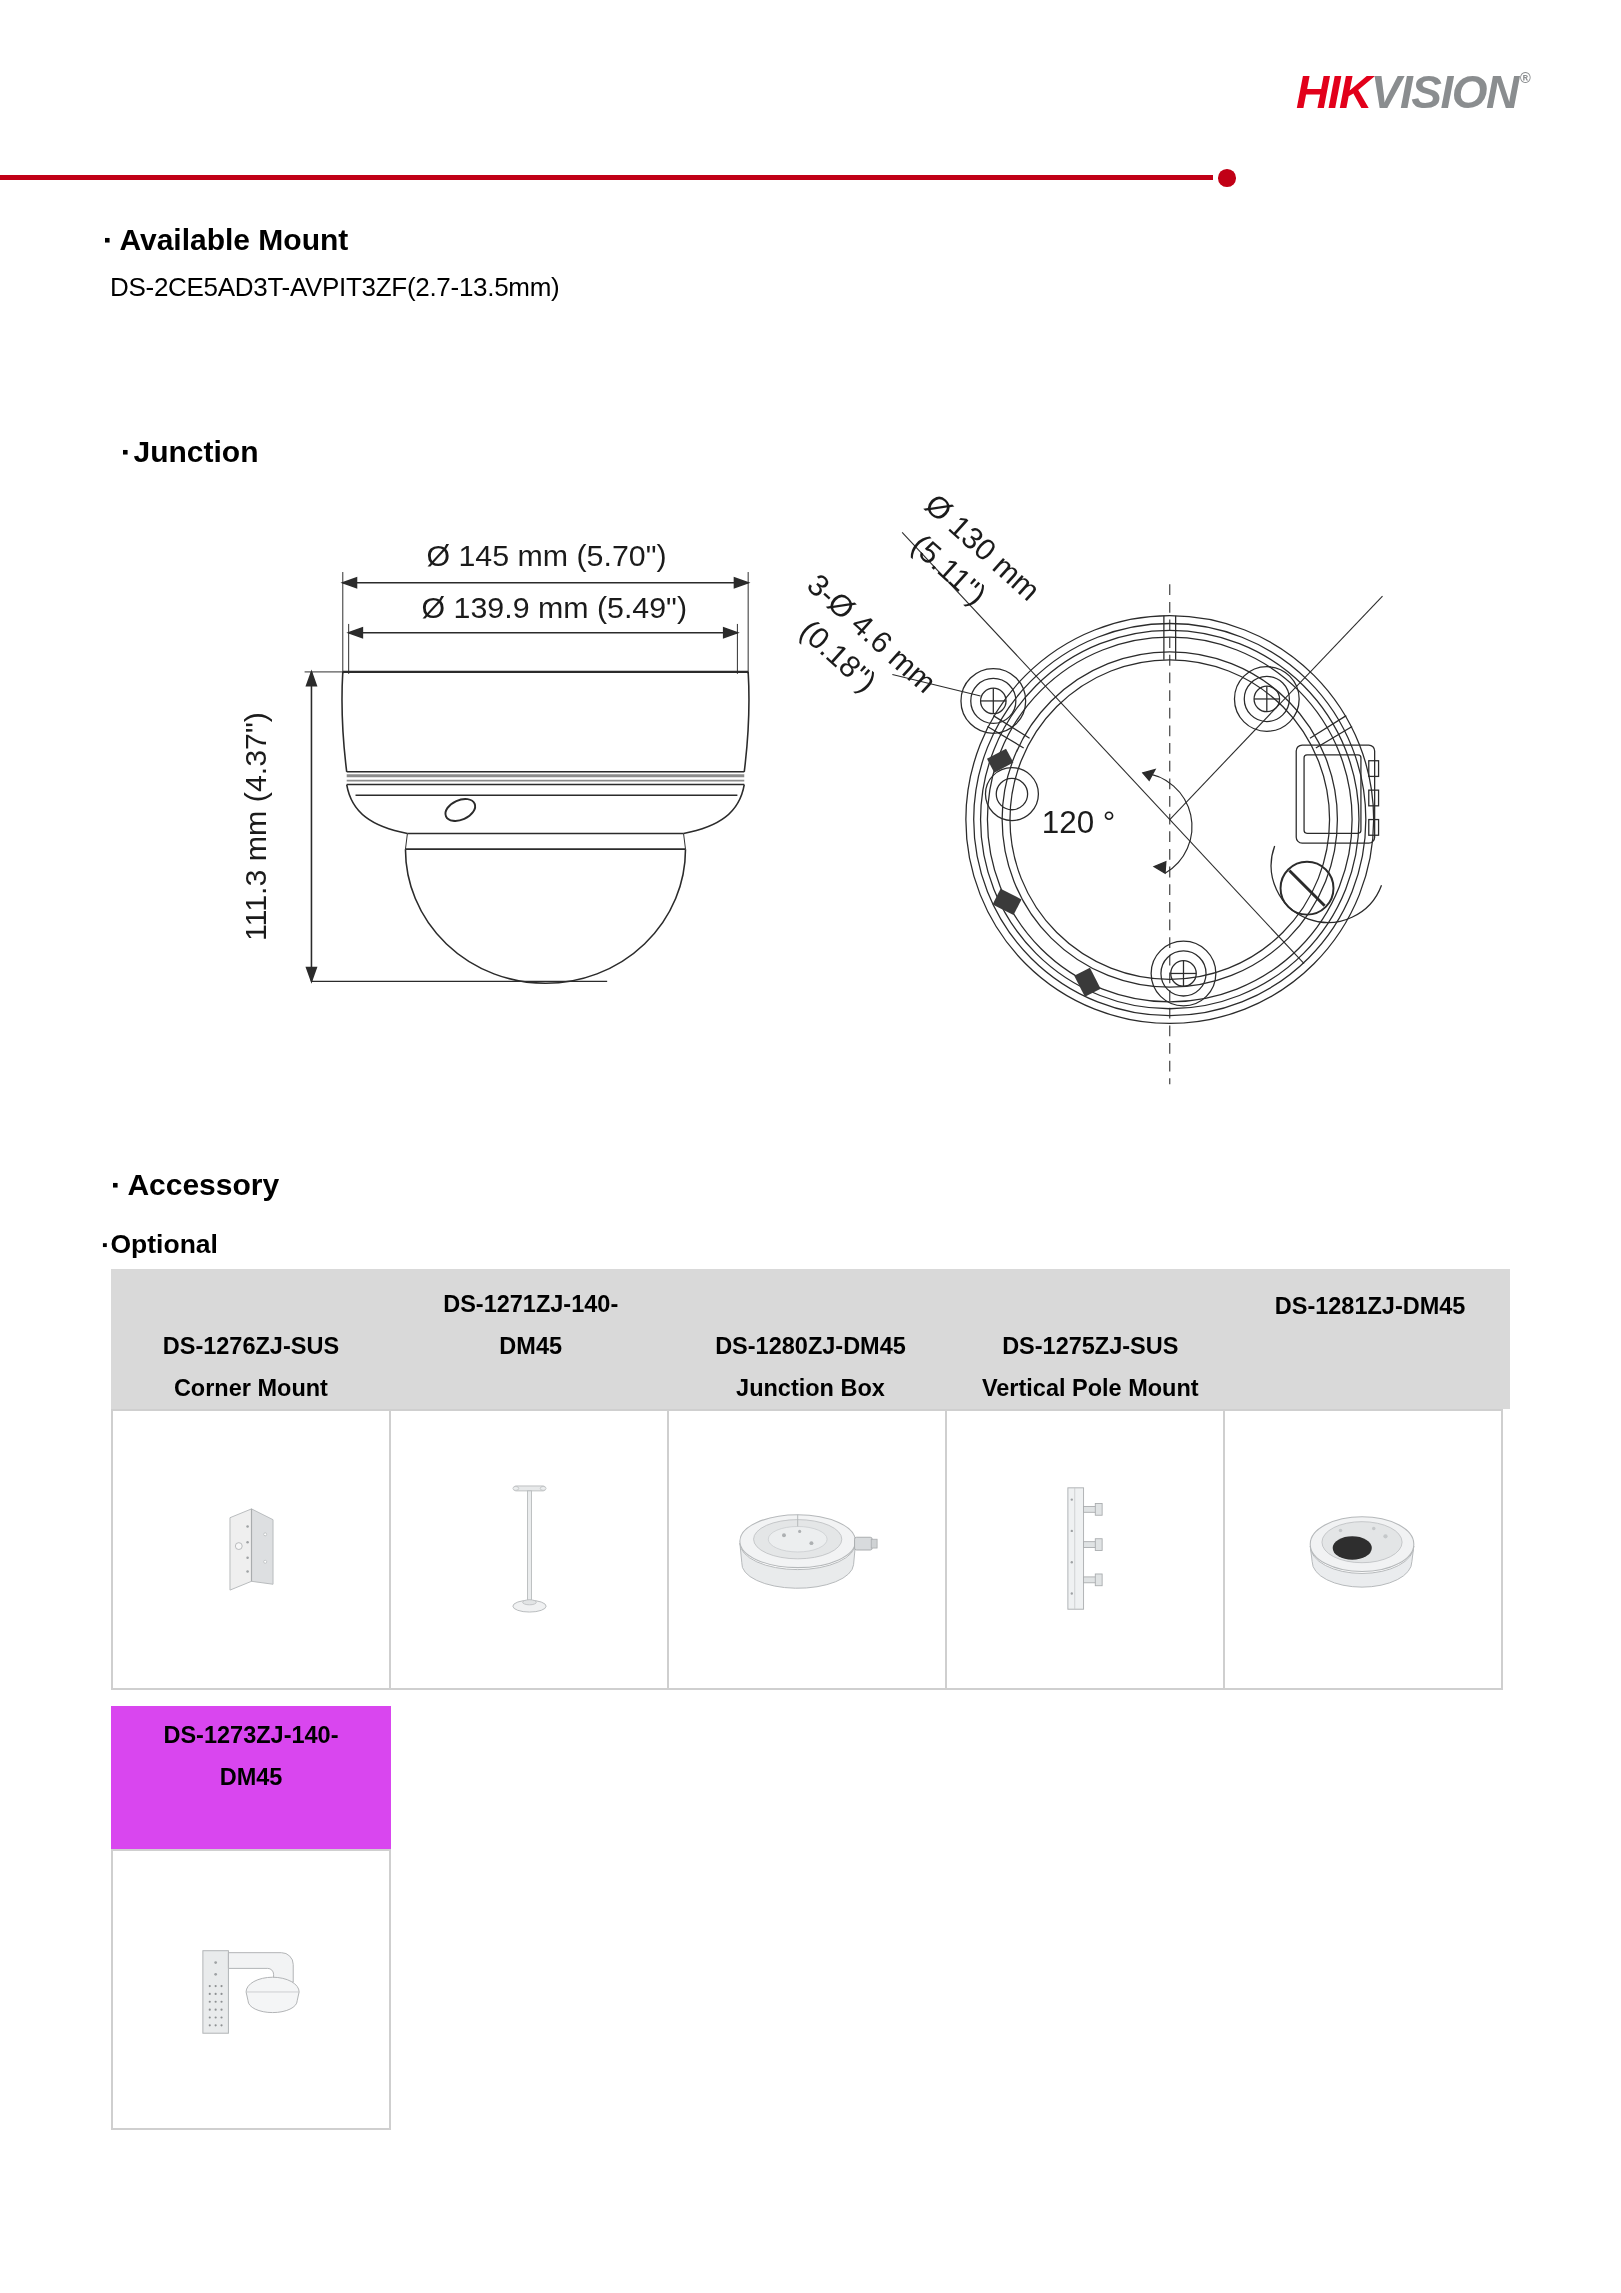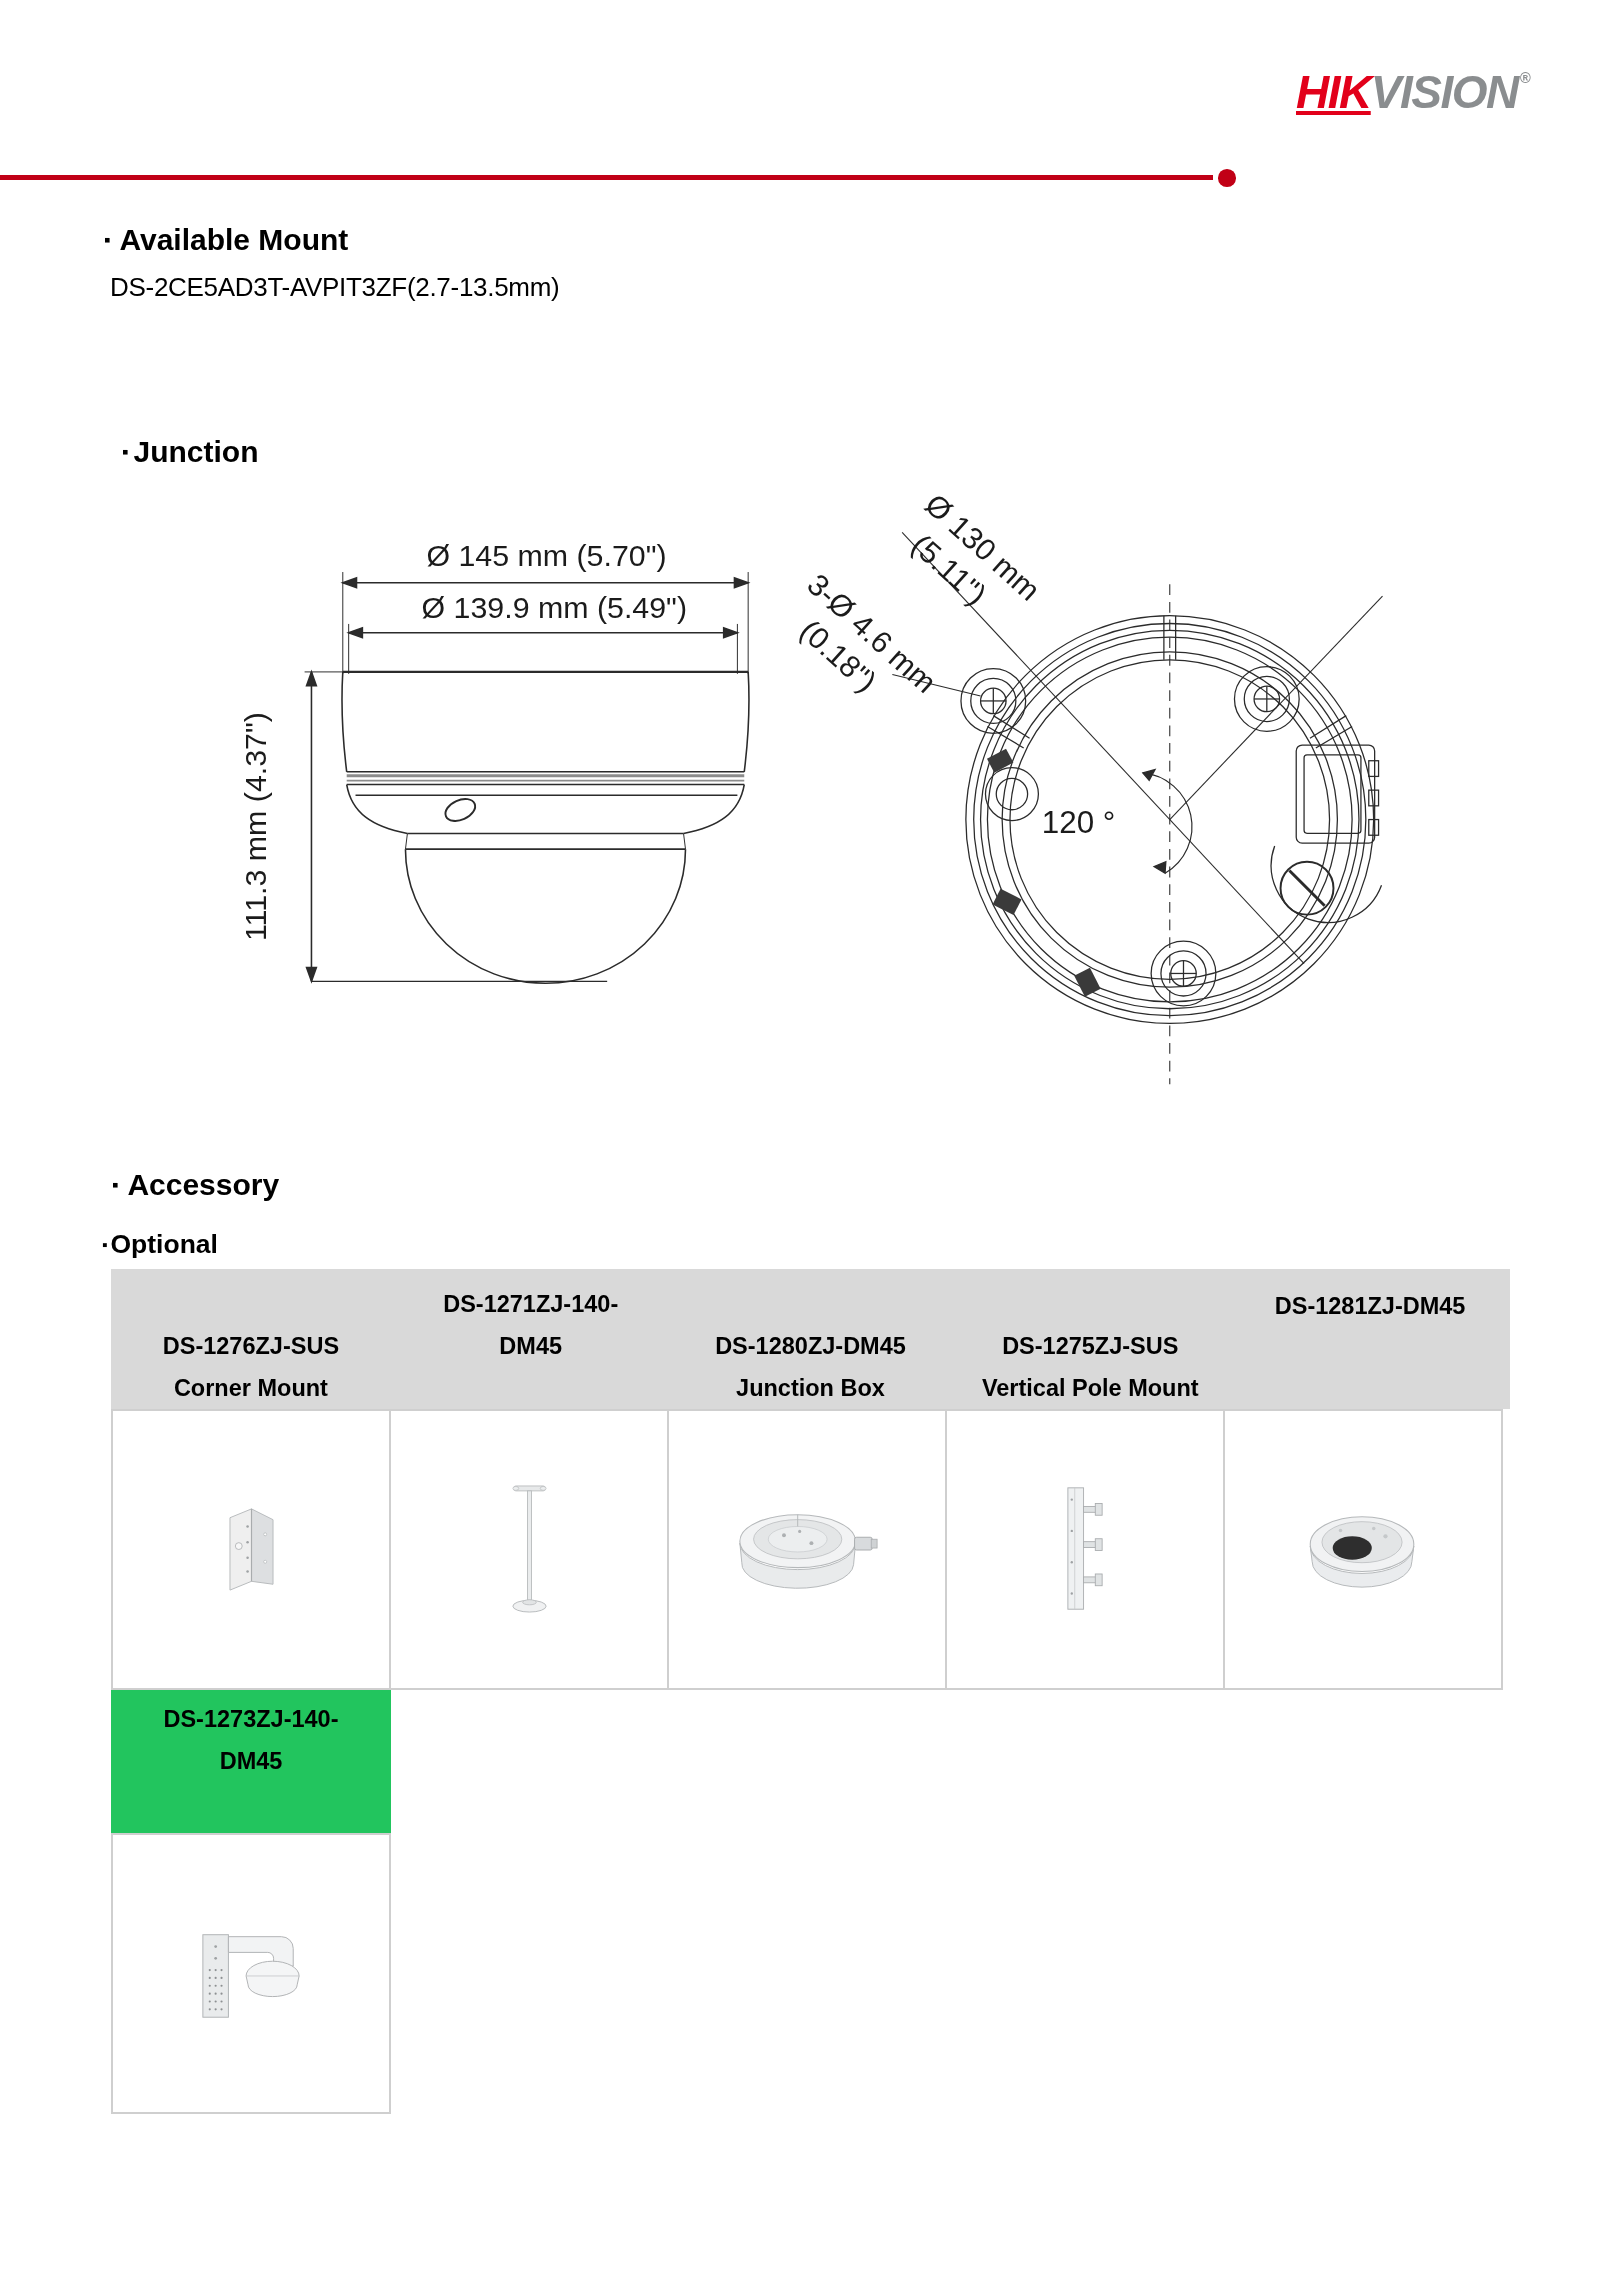--- a/index.html
+++ b/index.html
@@ -2,21 +2,21 @@
 <html><head>
 <meta charset="utf-8">
 <style>
   html,body{margin:0;padding:0;background:#ffffff;}
   .page{position:relative;width:1621px;height:2294px;background:#ffffff;
         font-family:"Liberation Sans", sans-serif;color:#000;overflow:hidden;}
 
   
   .logo{position:absolute;top:65px;left:1078px;width:451px;text-align:right;
         font-style:italic;font-weight:900;font-size:46px;letter-spacing:-1.5px;white-space:nowrap;}
-  .logo-hik{color:#e2001a;text-decoration:underline;}
+  .logo-hik{color:#e2001a;}
   .logo-vision{color:#8a8d8f;}
   .logo-reg{font-size:14.7px;font-weight:700;vertical-align:25.5px;margin-left:2px;color:#8a8d8f;}
 
   
   .red-rule{position:absolute;left:0;top:175px;width:1213px;height:4.9px;background:#c10016;}
   .red-dot{position:absolute;left:1218px;top:169px;width:17.6px;height:17.6px;border-radius:50%;background:#c10016;}
 
   
   .sec-title{position:absolute;display:flex;align-items:center;gap:8.8px;font-weight:700;font-size:30px;}
   .sec-title .bullet{font-size:18.6px;line-height:1;}
@@ -38,21 +38,21 @@
   .acc-table{position:absolute;left:111px;top:1269px;width:1399px;}
   .acc-row{display:flex;}
   .acc-h{box-sizing:border-box;width:280px;height:140px;background:#d9d9d9;
          display:flex;flex-direction:column;align-items:center;justify-content:flex-end;
          text-align:center;font-weight:700;font-size:23.5px;line-height:42px;}
   .acc-h.lift{justify-content:flex-start;padding-top:14px;}
   .acc-h.single{justify-content:flex-start;padding-top:16px;}
   .acc-img-cell{box-sizing:border-box;width:280px;height:281px;background:#fff;
                 border:2px solid #cfcfcf;display:flex;align-items:center;justify-content:center;}
   .acc-img-cell + .acc-img-cell{margin-left:-2px;}
-  .acc-h2{box-sizing:border-box;width:280px;height:143px;background:#22c55e;margin-top:0;
+  .acc-h2{box-sizing:border-box;width:280px;height:143px;background:#d946ef;margin-top:16px;
           display:flex;flex-direction:column;align-items:center;justify-content:flex-start;
           padding-top:7.8px;text-align:center;font-weight:700;font-size:23.5px;line-height:42px;}
   .acc-img2{box-sizing:border-box;width:280px;height:281px;background:#fff;
             border:2px solid #cfcfcf;display:flex;align-items:center;justify-content:center;}
 </style>
 </head>
 <body>
 
 <div class="page">
 

